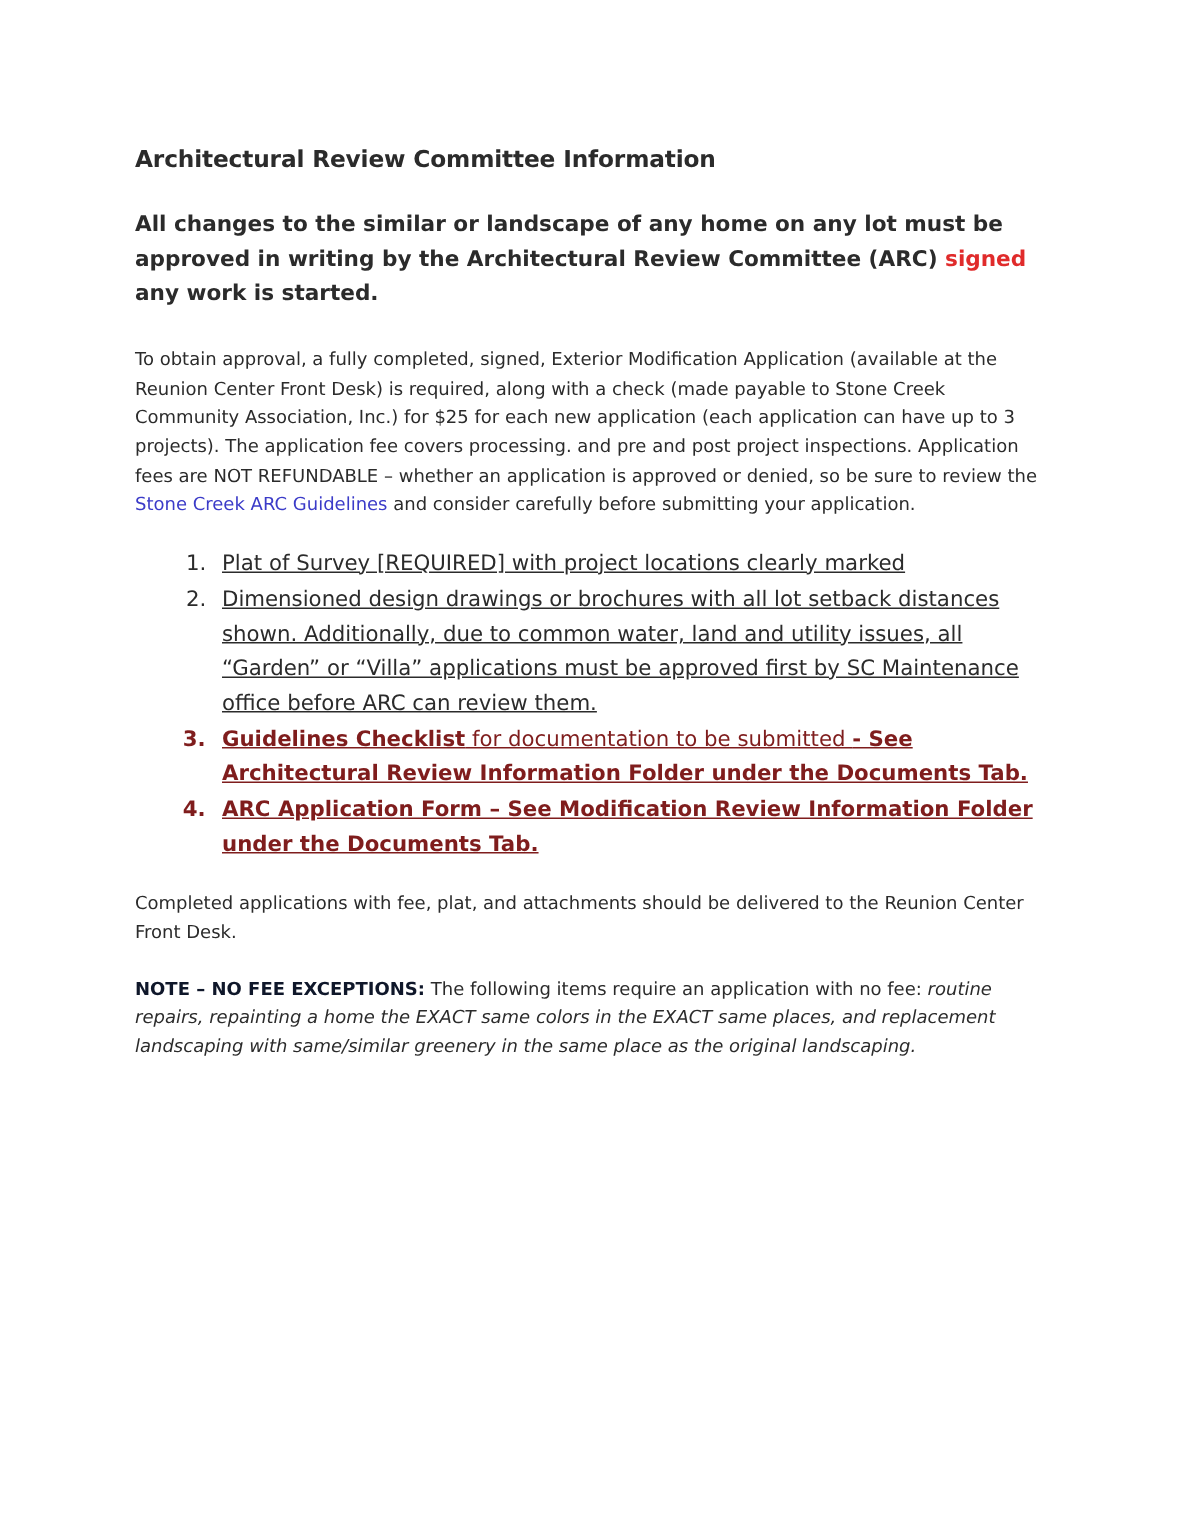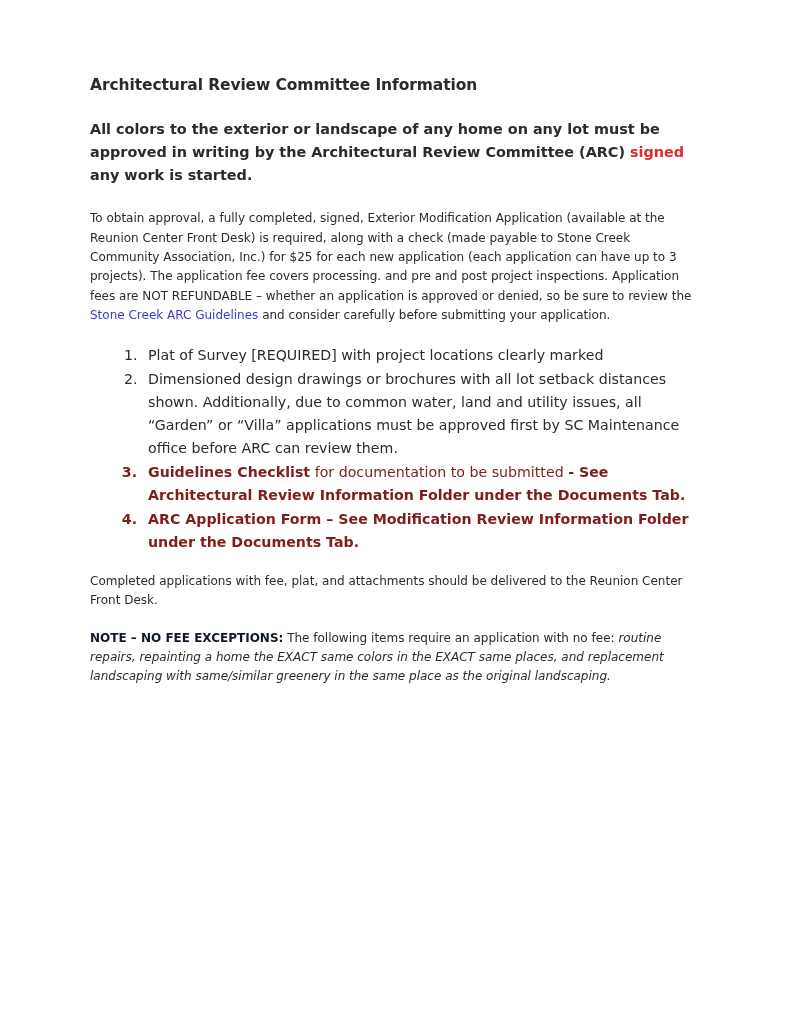--- a/index.html
+++ b/index.html
@@ -18,21 +18,21 @@
   .page {
     position: relative;
     width: 791px;
     height: 1024px;
     background: #ffffff;
     box-sizing: border-box;
   }
   .content {
     position: absolute;
     left: 90px;
-    top: 75px;
+    top: 96px;
     width: 608px;
   }
   h1.doc-title {
     font-size: 15.5px;
     line-height: 1.35;
     margin: 0 0 22px 0;
     font-weight: 700;
     color: #2b2b2b;
     letter-spacing: -0.1px;
   }
@@ -72,20 +72,21 @@
   }
   ol.numlist {
     margin: 0 0 18px 0;
     padding: 0 0 0 52px;
     font-size: 14.2px;
     line-height: 1.62;
   }
   ol.numlist > li {
     margin: 0 0 1px 0;
     padding-left: 6px;
+    text-decoration: underline;
   }
   ol.numlist > li.blue-item {
     color: #7f1d1d;
     font-weight: 700;
   }
   ol.numlist > li.blue-item .normal-blue {
     font-weight: 400;
   }
   ul.bullist {
     margin: 0;
@@ -110,21 +111,21 @@
 </style>
 </head>
 <body>
 
 <div class="page">
   <div class="content">
 
     <h1 class="doc-title"><span class="light">Architectural Review </span><span class="bold">Committee Information</span></h1>
 
 
-    <p class="lead-bold"><span>All colors to the exterior or landscape of any home on any lot must be approved in writing by the Architectural Review Committee (ARC) </span><span class="red">signed</span><span> any work is started.</span></p>
+    <p class="lead-bold"><span>All changes to the similar or landscape of any home on any lot must be approved in writing by the Architectural Review Committee (ARC) </span><span class="red">signed</span><span> any work is started.</span></p>
 
     <p class="para"><span>To obtain approval, a fully completed, signed, Exterior Modification Application (available at the Reunion Center Front Desk) is required, along with a check (made payable to Stone Creek Community Association, Inc.) for $25 for each new application (each application can have up to 3 projects). The application fee covers processing. and pre and post project inspections.  Application fees are NOT REFUNDABLE – whether an application is approved or denied, so be sure to review the </span><a class="link" href="#">Stone Creek ARC Guidelines</a><span> and consider carefully before submitting your application.</span></p>
 
 
     <ol class="numlist">
       <li><span>Plat of Survey [REQUIRED] with project locations clearly marked</span></li>
       <li><span>Dimensioned design drawings or brochures with all lot setback distances shown. Additionally, due to common water, land and utility issues, all “Garden” or “Villa” applications must be approved first by SC Maintenance office before ARC can review them.</span></li>
       <li class="blue-item"><span>Guidelines Checklist</span><span class="normal-blue"> for documentation to be submitted </span><span>- See Architectural Review Information Folder under the Documents Tab.</span></li>
       <li class="blue-item"><span>ARC Application Form – See Modification Review Information Folder under the Documents Tab.</span><span class="normal-blue"></span><span></span></li>
     </ol>

